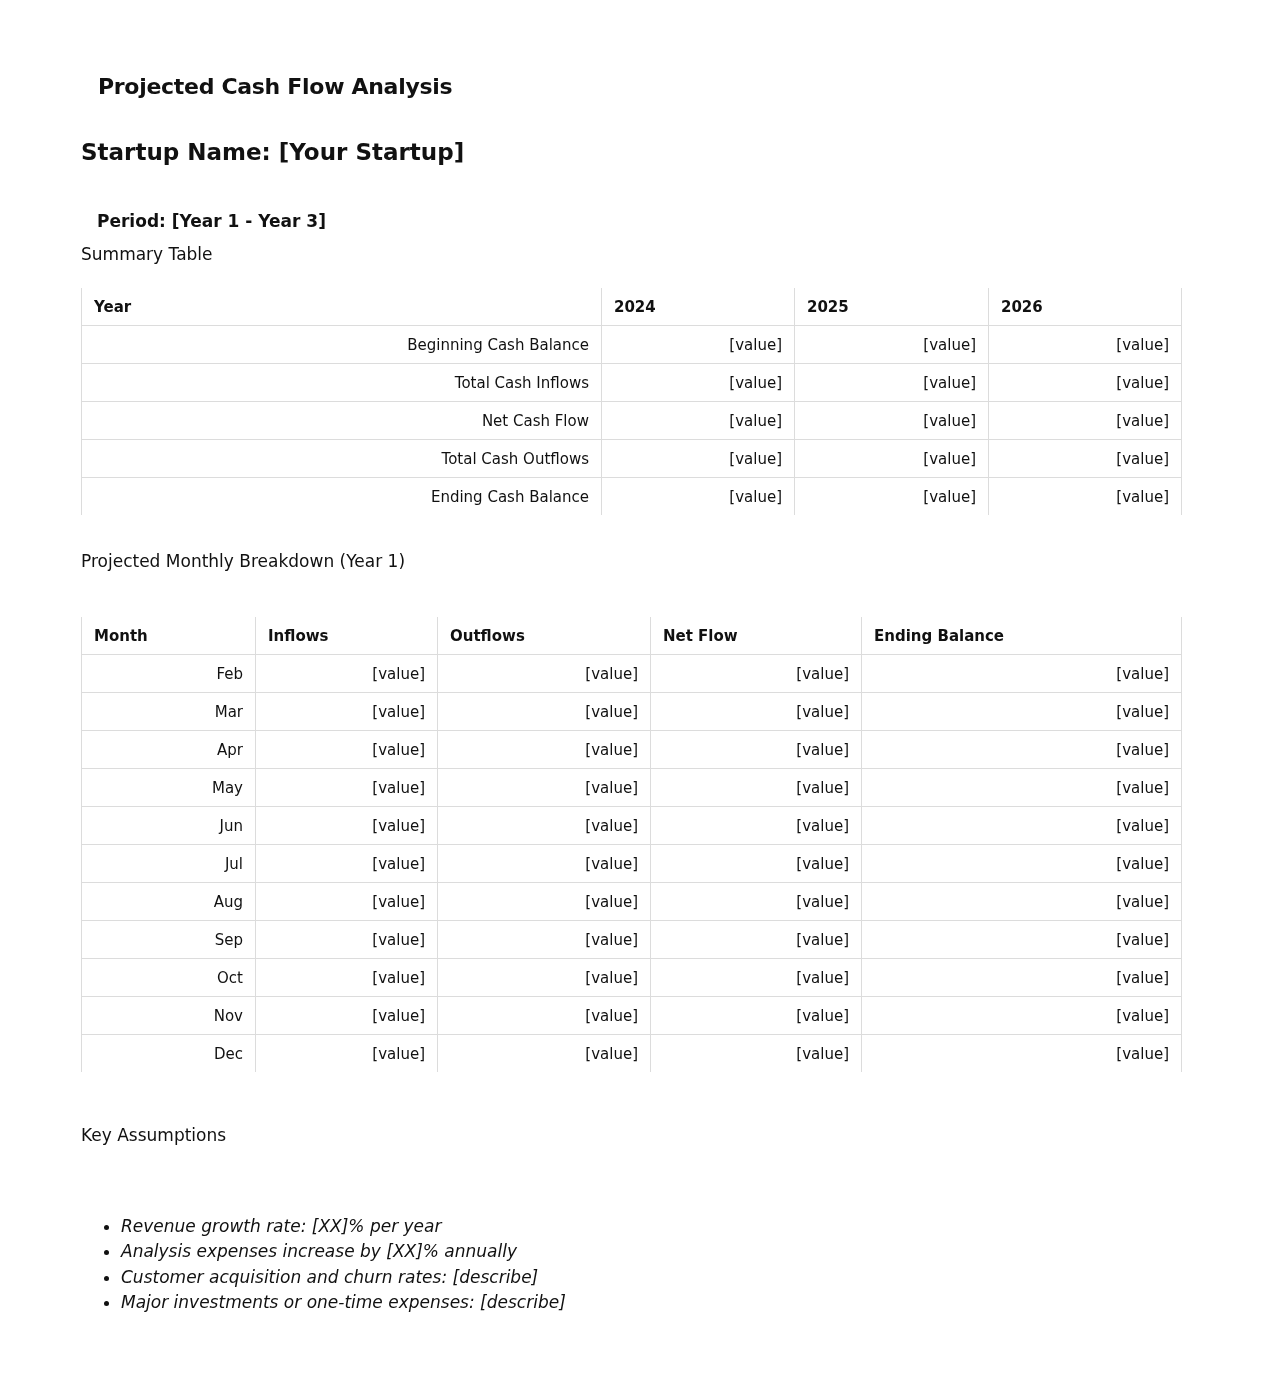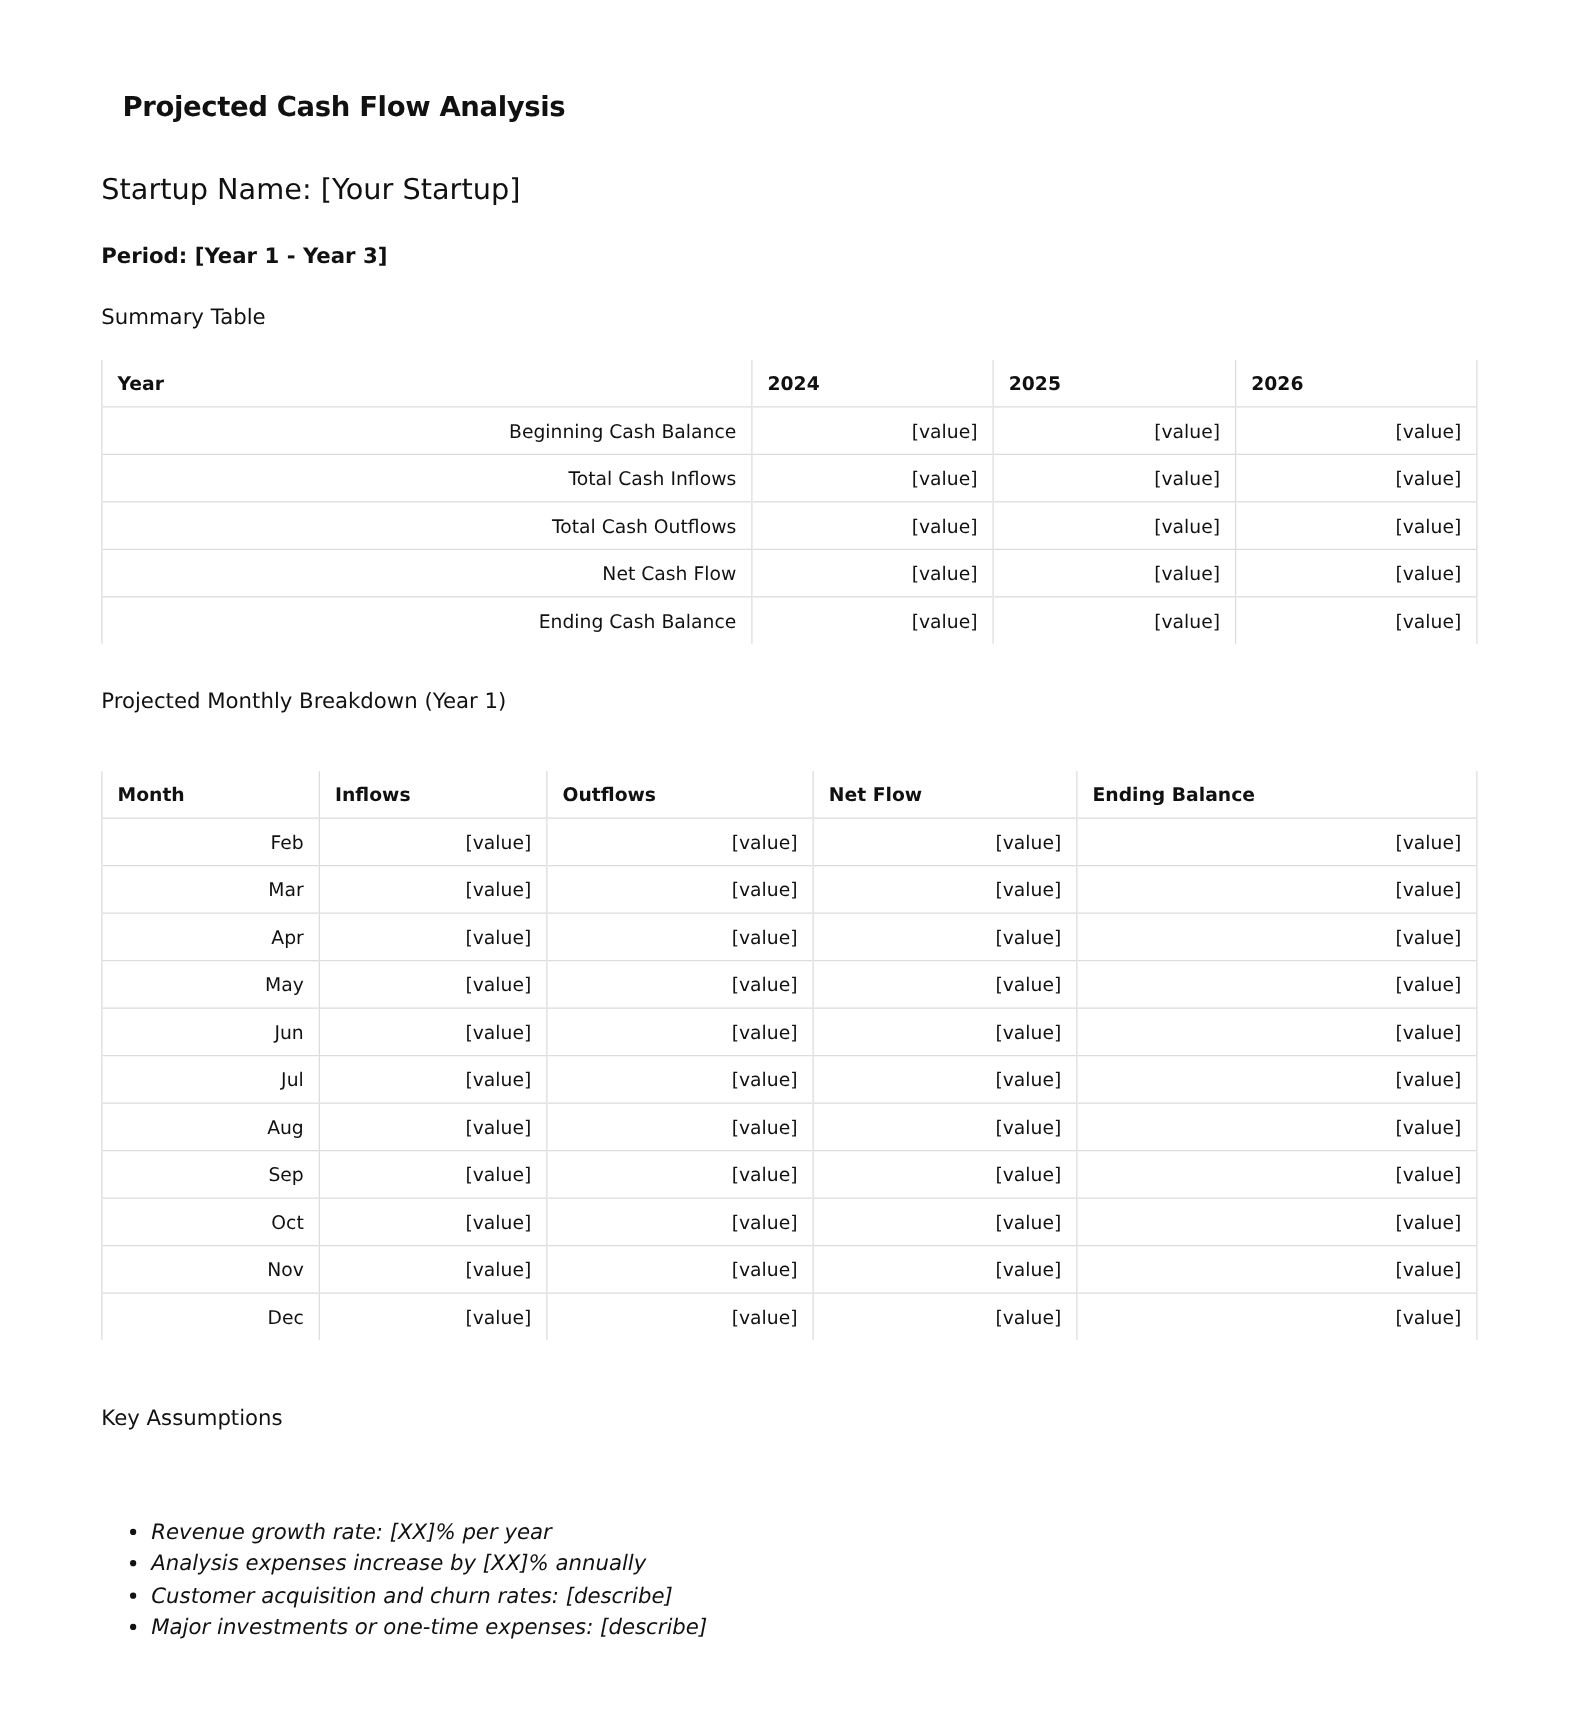--- a/index.html
+++ b/index.html
@@ -4,22 +4,22 @@
 <style>
   html, body { margin: 0; padding: 0; background: #ffffff; }
   body {
     width: 1263px; height: 1388px;
     font-family: "DejaVu Sans", "Liberation Sans", sans-serif;
     color: #111;
     position: relative;
   }
   .page { position: absolute; left: 81px; top: 0; width: 1100px; }
   h1 { position: absolute; top: 68px; left: 11px; margin: 6px; font-size: 22px; font-weight: 600; letter-spacing: -0.3px; white-space: nowrap; }
-  h2 { position: absolute; top: 139px; left: 0; margin: 0; font-size: 23px; font-weight: 400; white-space: nowrap; text-align: right; }
-  h3 { position: absolute; top: 195px; left: 0; margin: 0; font-size: 17px; font-weight: 600; white-space: nowrap; }
+  h2 { position: absolute; top: 139px; left: 0; margin: 0; font-size: 23px; font-weight: 700; white-space: nowrap; text-align: right; }
+  h3 { position: absolute; top: 195px; left: 0; margin: 16px; font-size: 17px; font-weight: 600; white-space: nowrap; }
   h4 { position: absolute; left: 0; margin: 0; font-size: 17px; font-weight: 400; white-space: nowrap; }
   #h-summary { top: 244px; }
   #h-monthly { top: 551px; }
   #h-assump { top: 1125px; }
 
   table { position: absolute; left: 0; border-collapse: collapse; font-size: 15px; table-layout: fixed; }
   th, td { height: 37px; padding: 0 12px; border-left: 1px solid #dcdcdc; border-right: 1px solid #dcdcdc; }
   th { font-weight: 600; text-align: left; font-size: 15px; }
   td { text-align: right; border-top: 1px solid #dcdcdc; }
   #summary-table { top: 288px; width: 1101px; }
@@ -59,27 +59,27 @@
           <td>[value]</td>
           <td>[value]</td>
         </tr>
         <tr>
           <td>Total Cash Inflows</td>
           <td>[value]</td>
           <td>[value]</td>
           <td>[value]</td>
         </tr>
         <tr>
-          <td>Total Cash Outflows</td>
+          <td>Net Cash Flow</td>
           <td>[value]</td>
           <td>[value]</td>
           <td>[value]</td>
         </tr>
         <tr>
-          <td>Net Cash Flow</td>
+          <td>Total Cash Outflows</td>
           <td>[value]</td>
           <td>[value]</td>
           <td>[value]</td>
         </tr>
         <tr>
           <td>Ending Cash Balance</td>
           <td>[value]</td>
           <td>[value]</td>
           <td>[value]</td>
         </tr>

